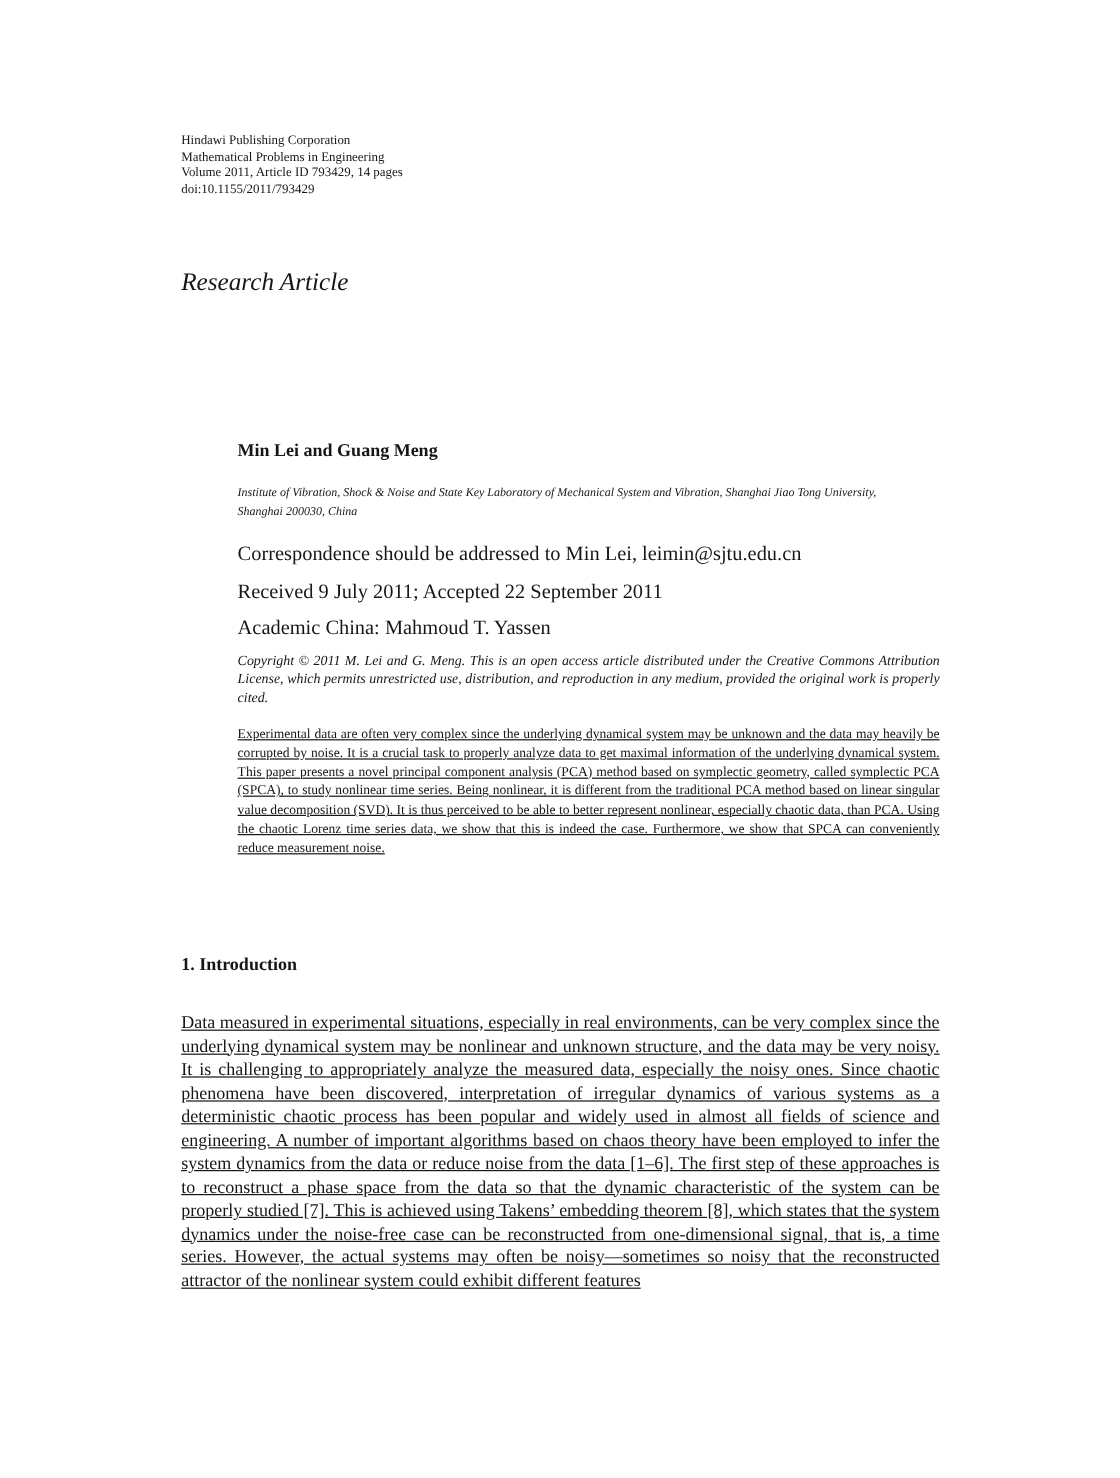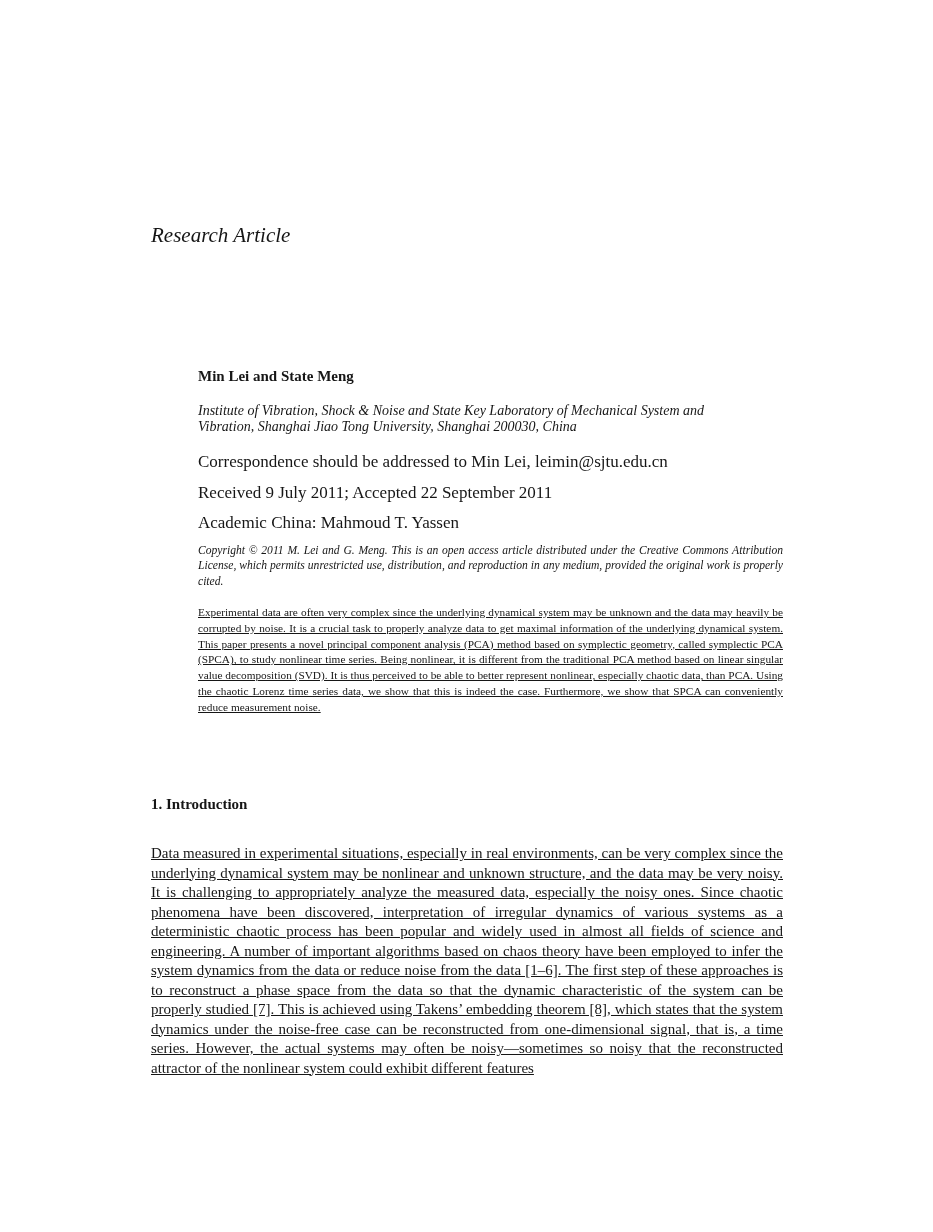--- a/index.html
+++ b/index.html
@@ -27,21 +27,21 @@
     width: 640px;
     font-size: 22.5px; font-weight: bold; line-height: 29px;
     letter-spacing: 0.2px;
   }
   .authors {
     position: absolute; left: 198px; top: 368px;
     font-size: 15px; font-weight: bold;
   }
   .affiliation {
     position: absolute; left: 198px; top: 403px; width: 562px;
-    font-size: 14px; font-style: italic; line-height: 15.5px;
+    font-size: 10px; font-style: italic; line-height: 15.5px;
   }
   .meta-line { position: absolute; left: 198px; font-size: 17px; }
   .correspondence { top: 452px; }
   .dates { top: 483px; }
   .editor { top: 513px; }
   .copyright {
     position: absolute; left: 198px; top: 543px; width: 585px;
     font-size: 11.6px; line-height: 15.4px; text-align: justify; font-style: italic;
   }
   .abstract {
@@ -55,25 +55,31 @@
   .intro-paragraph {
     position: absolute; left: 151px; top: 844px; width: 632px;
     font-size: 15px; line-height: 19.5px; text-align: justify; text-decoration: underline;
   }
 </style>
 </head>
 <body>
 
 <div class="page">
 
+  <div class="journal-header">
+    <div>Hindawi Publishing Corporation</div>
+    <div>Mathematical Problems in Engineering</div>
+    <div>Volume 2011, Article ID 793429, 14 pages</div>
+    <div>doi:10.1155/2011/793429</div>
+  </div>
 
   <div class="article-type">Research Article</div>
 
 
-  <div class="authors">Min Lei and State Meng</div>
+  <div class="authors">Min Lei and Guang Meng</div>
 
   <div class="affiliation">Institute of Vibration, Shock &amp; Noise and State Key Laboratory of Mechanical System and Vibration, Shanghai Jiao Tong University, Shanghai 200030, China</div>
 
   <div class="meta-line correspondence">Correspondence should be addressed to Min Lei, leimin@sjtu.edu.cn</div>
 
   <div class="meta-line dates">Received 9 July 2011; Accepted 22 September 2011</div>
 
   <div class="meta-line editor">Academic China: Mahmoud T. Yassen</div>
 
   <div class="copyright">Copyright © 2011 M. Lei and G. Meng. This is an open access article distributed under the Creative Commons Attribution License, which permits unrestricted use, distribution, and reproduction in any medium, provided the original work is properly cited.</div>

